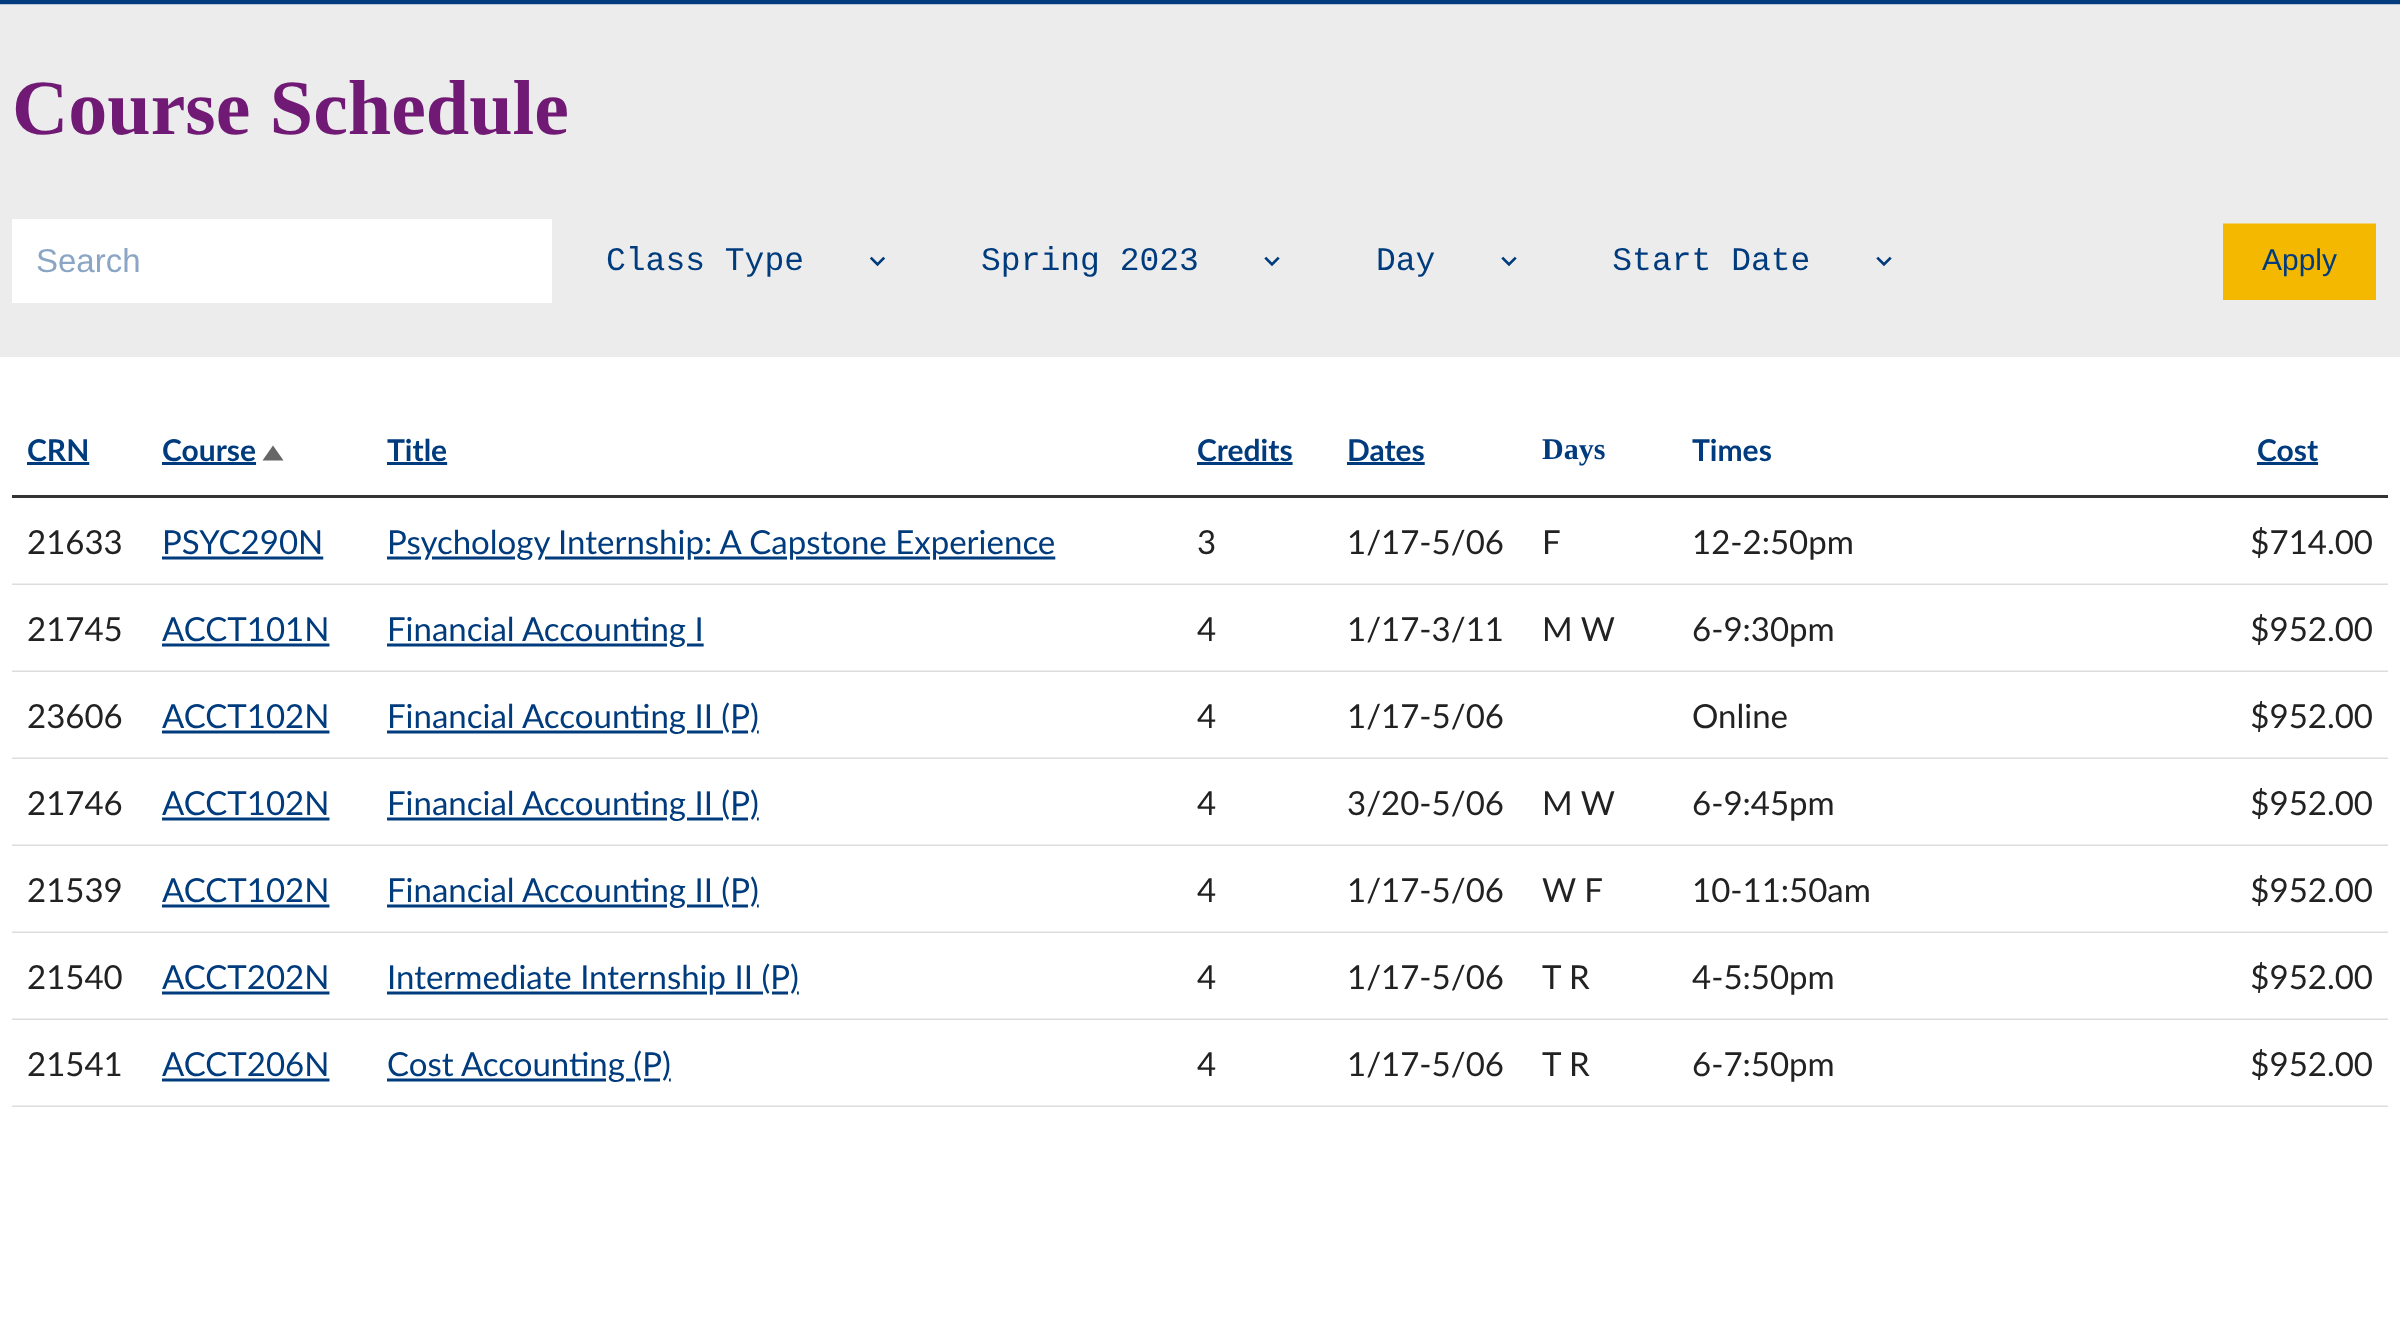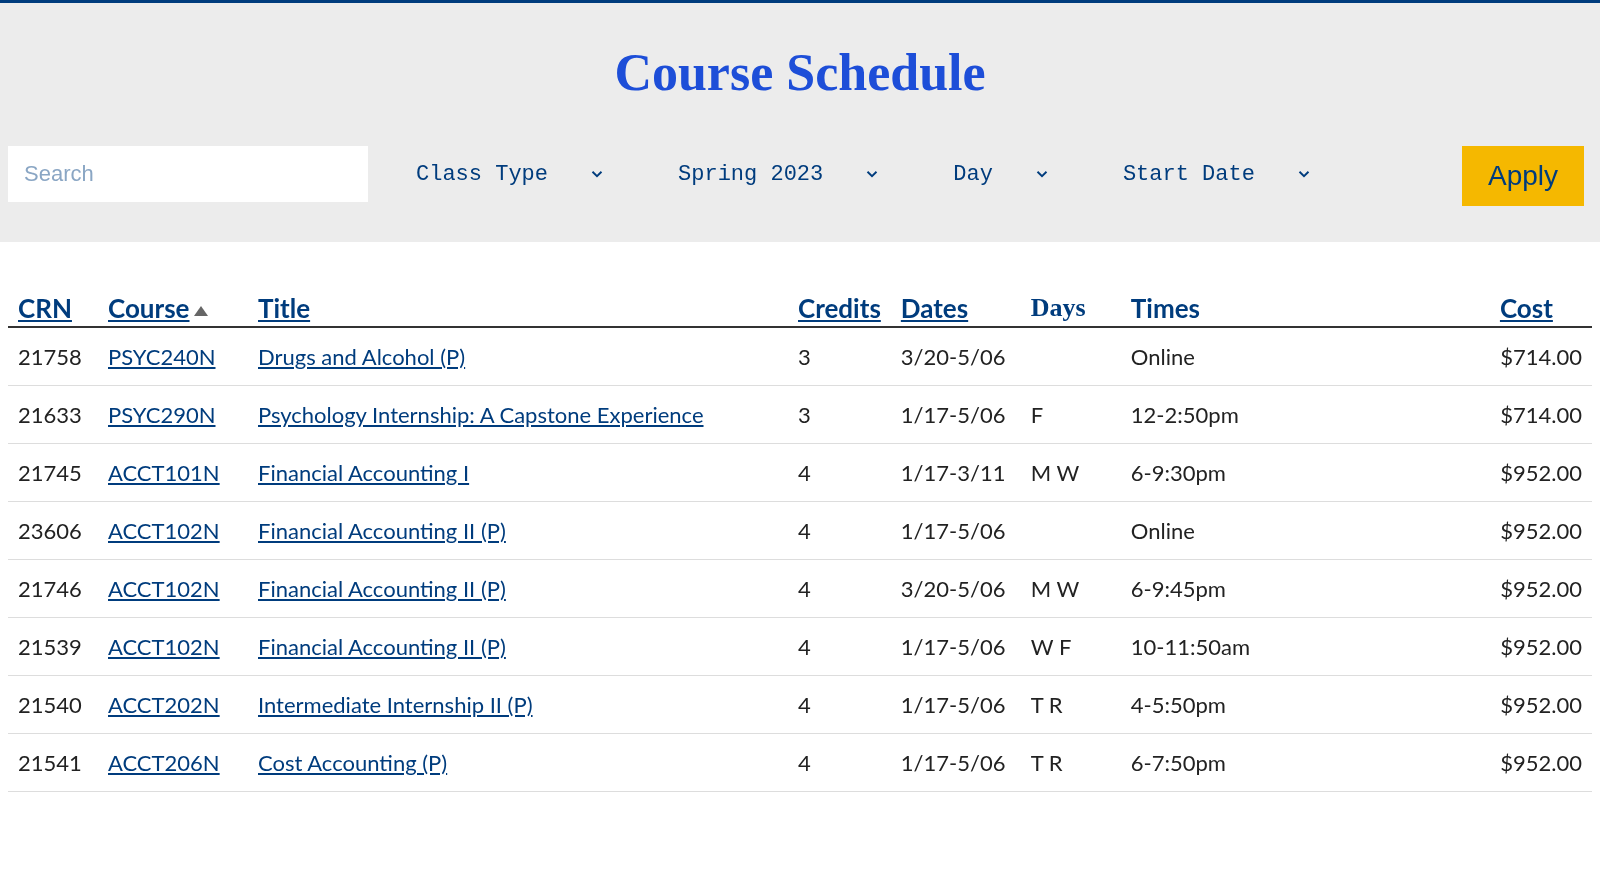--- a/index.html
+++ b/index.html
@@ -17,28 +17,28 @@
       background: #003c7d;
     }
     .header-section {
       background: #ececec;
       padding: 40px 8px 36px 8px;
     }
     .page-title {
       font-family: Georgia, 'Times New Roman', serif;
       font-size: 52px;
       font-weight: bold;
-      color: #1d4ed8;
+      color: #701a75;
       margin-bottom: 44px;
       margin-left: 0;
-      text-align: center;
     }
     .filter-row {
       display: flex;
-      gap: 12px;
+      align-items: center;
+      gap: 0;
     }
     .search-input {
       width: 360px;
       height: 56px;
       border: none;
       background: #fff;
       padding: 0 16px;
       font-size: 22px;
       color: #003c7d;
       outline: none;
@@ -68,37 +68,37 @@
     }
     .chevron-down svg {
       stroke: #003c7d;
       stroke-width: 2.5;
       fill: none;
     }
     .apply-button {
       background: #f5b800;
       border: none;
       color: #003c7d;
-      font-size: 28px;
+      font-size: 20px;
       padding: 14px 26px;
       cursor: pointer;
       margin-left: auto;
       margin-right: 8px;
     }
     .table-container {
       padding: 38px 8px 0 8px;
     }
     table {
       width: 100%;
       border-collapse: collapse;
     }
     thead th {
       text-align: left;
-      padding: 12px 10px 2px 10px;
-      font-size: 26px;
+      padding: 12px 10px 18px 10px;
+      font-size: 20px;
       font-weight: bold;
       color: #003c7d;
       border-bottom: 2px solid #333;
       white-space: nowrap;
     }
     thead th.sortable {
       text-decoration: underline;
       cursor: pointer;
     }
     thead th.right-align {
@@ -199,30 +199,20 @@
         </th>
         <th class="sortable col-title">Title</th>
         <th class="sortable col-credits">Credits</th>
         <th class="sortable col-dates">Dates</th>
         <th class="col-days">Days</th>
         <th class="col-times">Times</th>
         <th class="sortable right-align col-cost">Cost</th>
       </tr>
     </thead>
     <tbody id="course-tbody">
-    <tr>
-          <td>21758</td>
-          <td><a href="#">PSYC240N</a></td>
-          <td><a href="#">Drugs and Alcohol (P)</a></td>
-          <td>3</td>
-          <td>3/20-5/06</td>
-          <td></td>
-          <td>Online</td>
-          <td class="cost-cell">$714.00</td>
-        </tr>
         <tr>
           <td>21633</td>
           <td><a href="#">PSYC290N</a></td>
           <td><a href="#">Psychology Internship: A Capstone Experience</a></td>
           <td>3</td>
           <td>1/17-5/06</td>
           <td>F</td>
           <td>12-2:50pm</td>
           <td class="cost-cell">$714.00</td>
         </tr>

